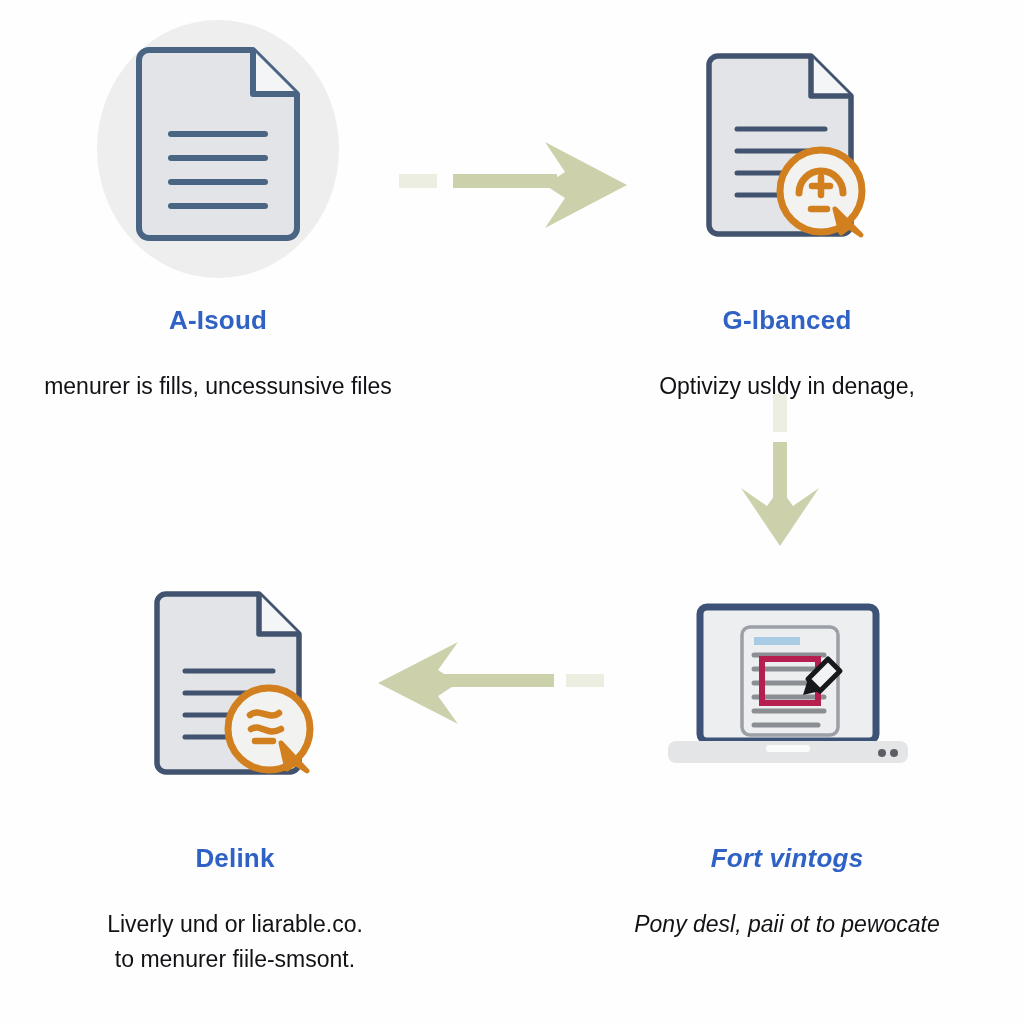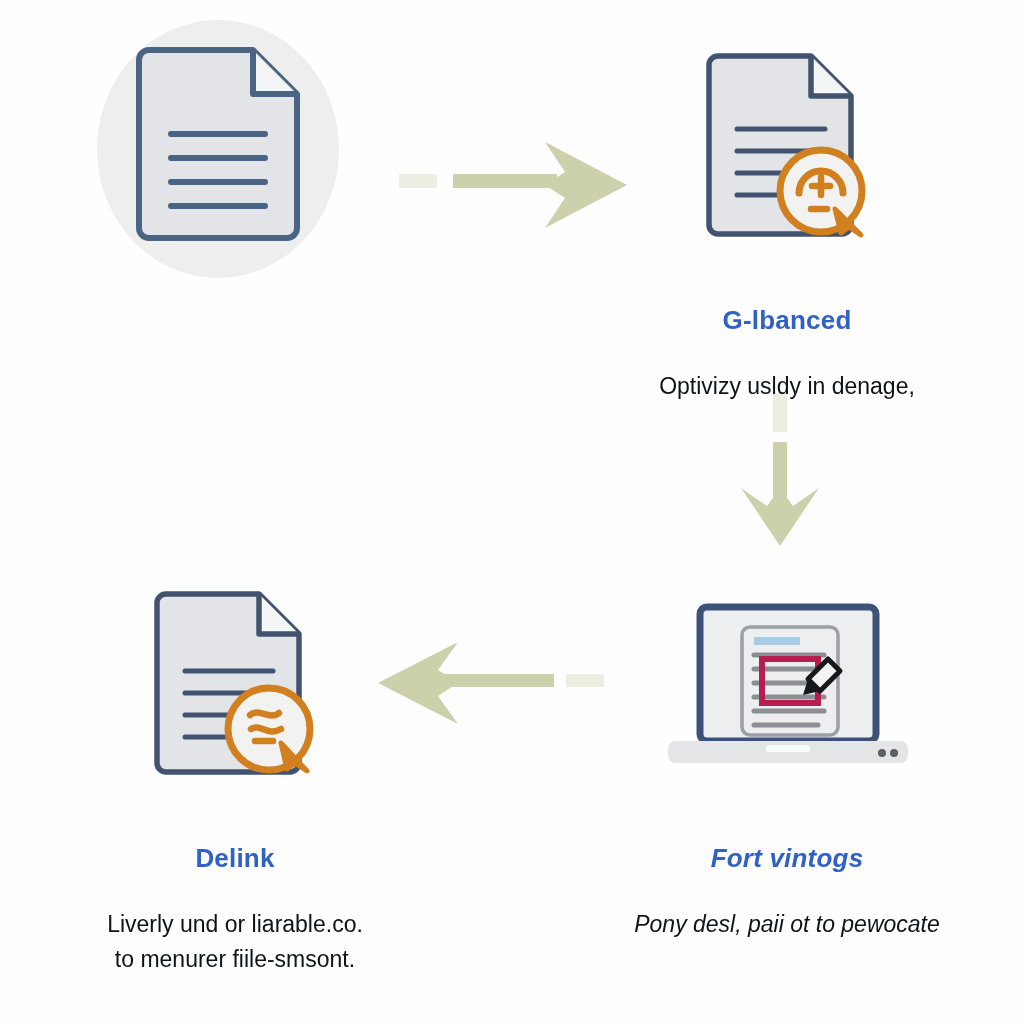--- a/index.html
+++ b/index.html
@@ -99,21 +99,23 @@
         <path d="M12 14 A10 10 0 0 1 22 4 L126 4 L170 48 L170 182 A10 10 0 0 1 160 192 L22 192 A10 10 0 0 1 12 182 Z" fill="#e2e4e7" stroke="#4a6583" stroke-width="6" stroke-linejoin="round"></path>
         <path d="M126 4 L126 48 L170 48" fill="#f4f5f6" stroke="#4a6583" stroke-width="6" stroke-linejoin="round"></path>
         <g stroke="#4a6583" stroke-width="6" stroke-linecap="round">
           <line x1="44" y1="88" x2="138" y2="88"></line>
           <line x1="44" y1="112" x2="138" y2="112"></line>
           <line x1="44" y1="136" x2="138" y2="136"></line>
           <line x1="44" y1="160" x2="138" y2="160"></line>
         </g>
       </svg>
     </div>
-    <p class="step-desc">
+    <h3 class="step-title">A-Isoud</h3>
+    <p class="step-desc">
+      <span class="ln">menurer is fills, uncessunsive files</span>
     </p>
   </div>
 
   <div class="step" id="step-2">
     <div class="step-icon">
       <svg width="176" height="196" viewBox="0 0 176 196">
         <path d="M10 14 A9 9 0 0 1 19 5 L112 5 L152 45 L152 174 A9 9 0 0 1 143 183 L19 183 A9 9 0 0 1 10 174 Z" fill="#e2e4e7" stroke="#41536e" stroke-width="5.5" stroke-linejoin="round"></path>
         <path d="M112 5 L112 45 L152 45" fill="#f4f5f6" stroke="#41536e" stroke-width="5.5" stroke-linejoin="round"></path>
         <g stroke="#41536e" stroke-width="5" stroke-linecap="round">
           <line x1="38" y1="78" x2="126" y2="78"></line>

